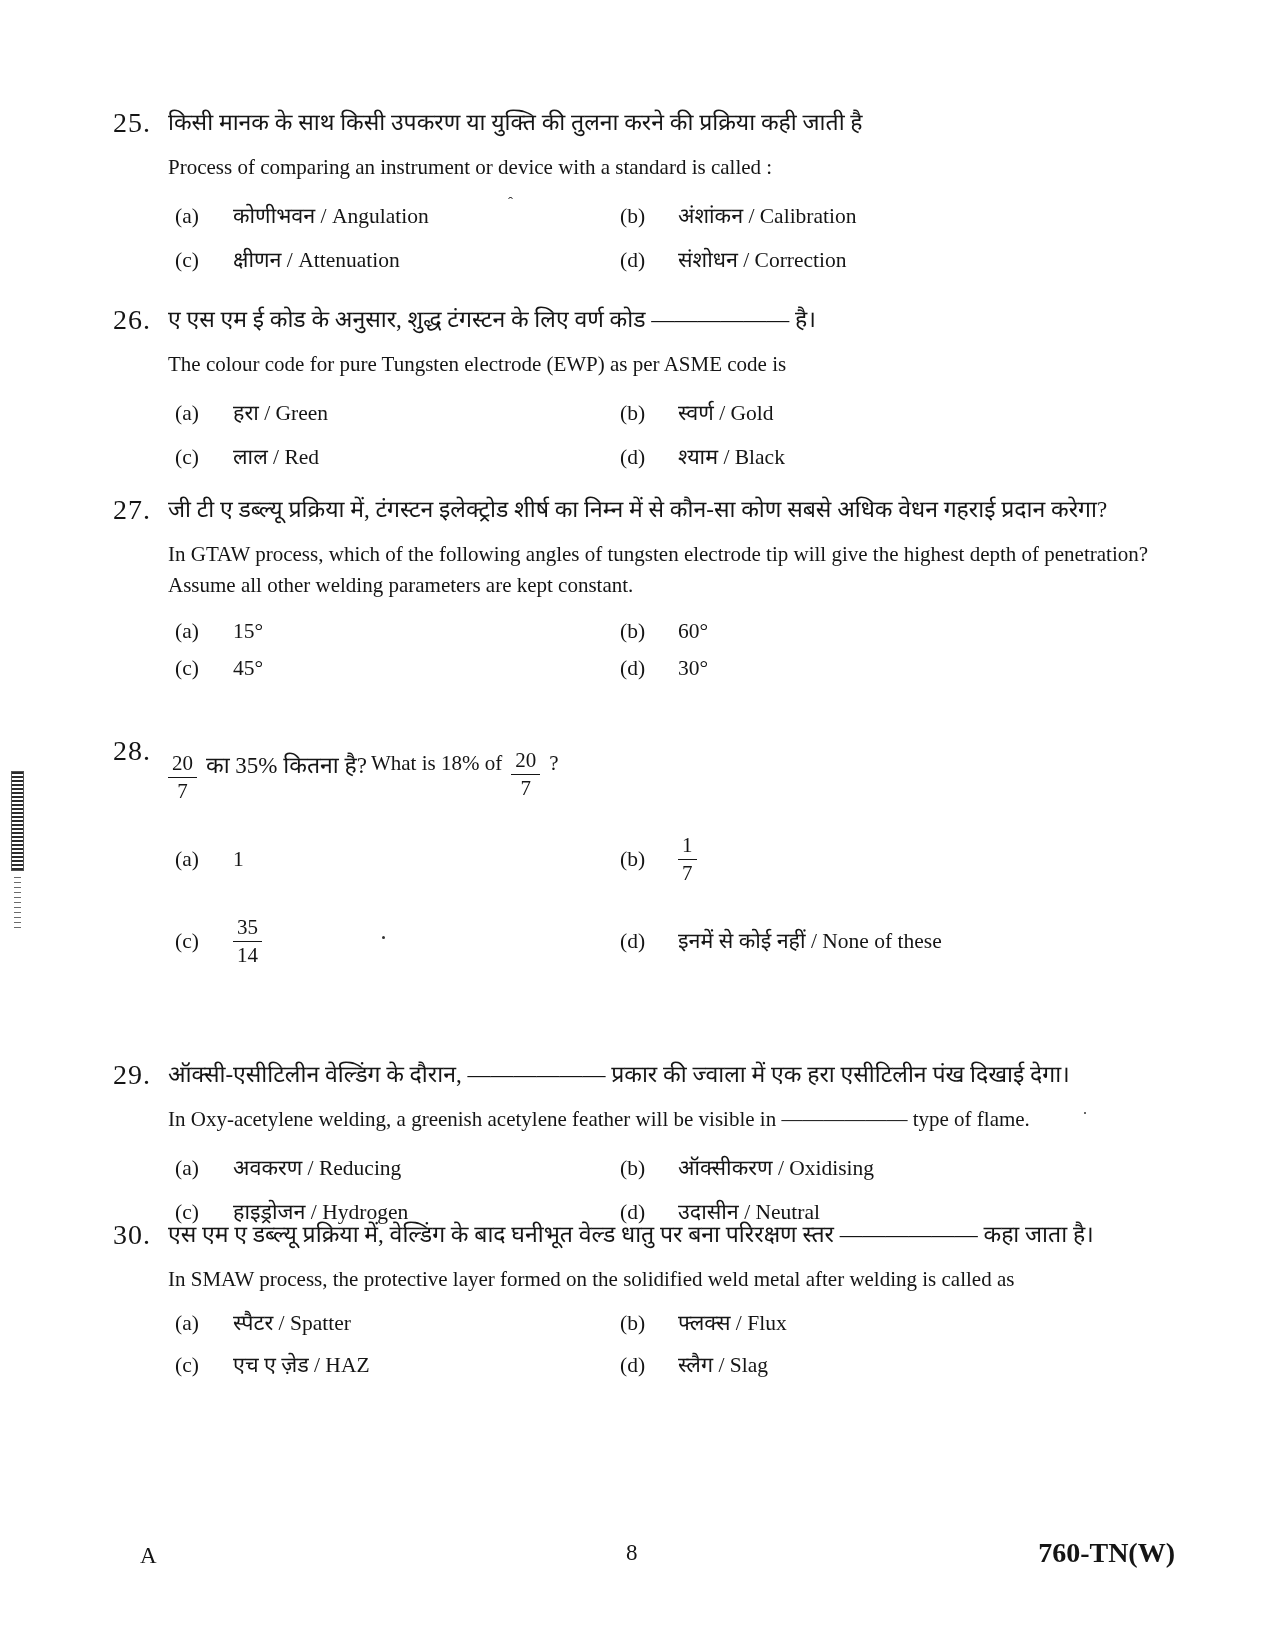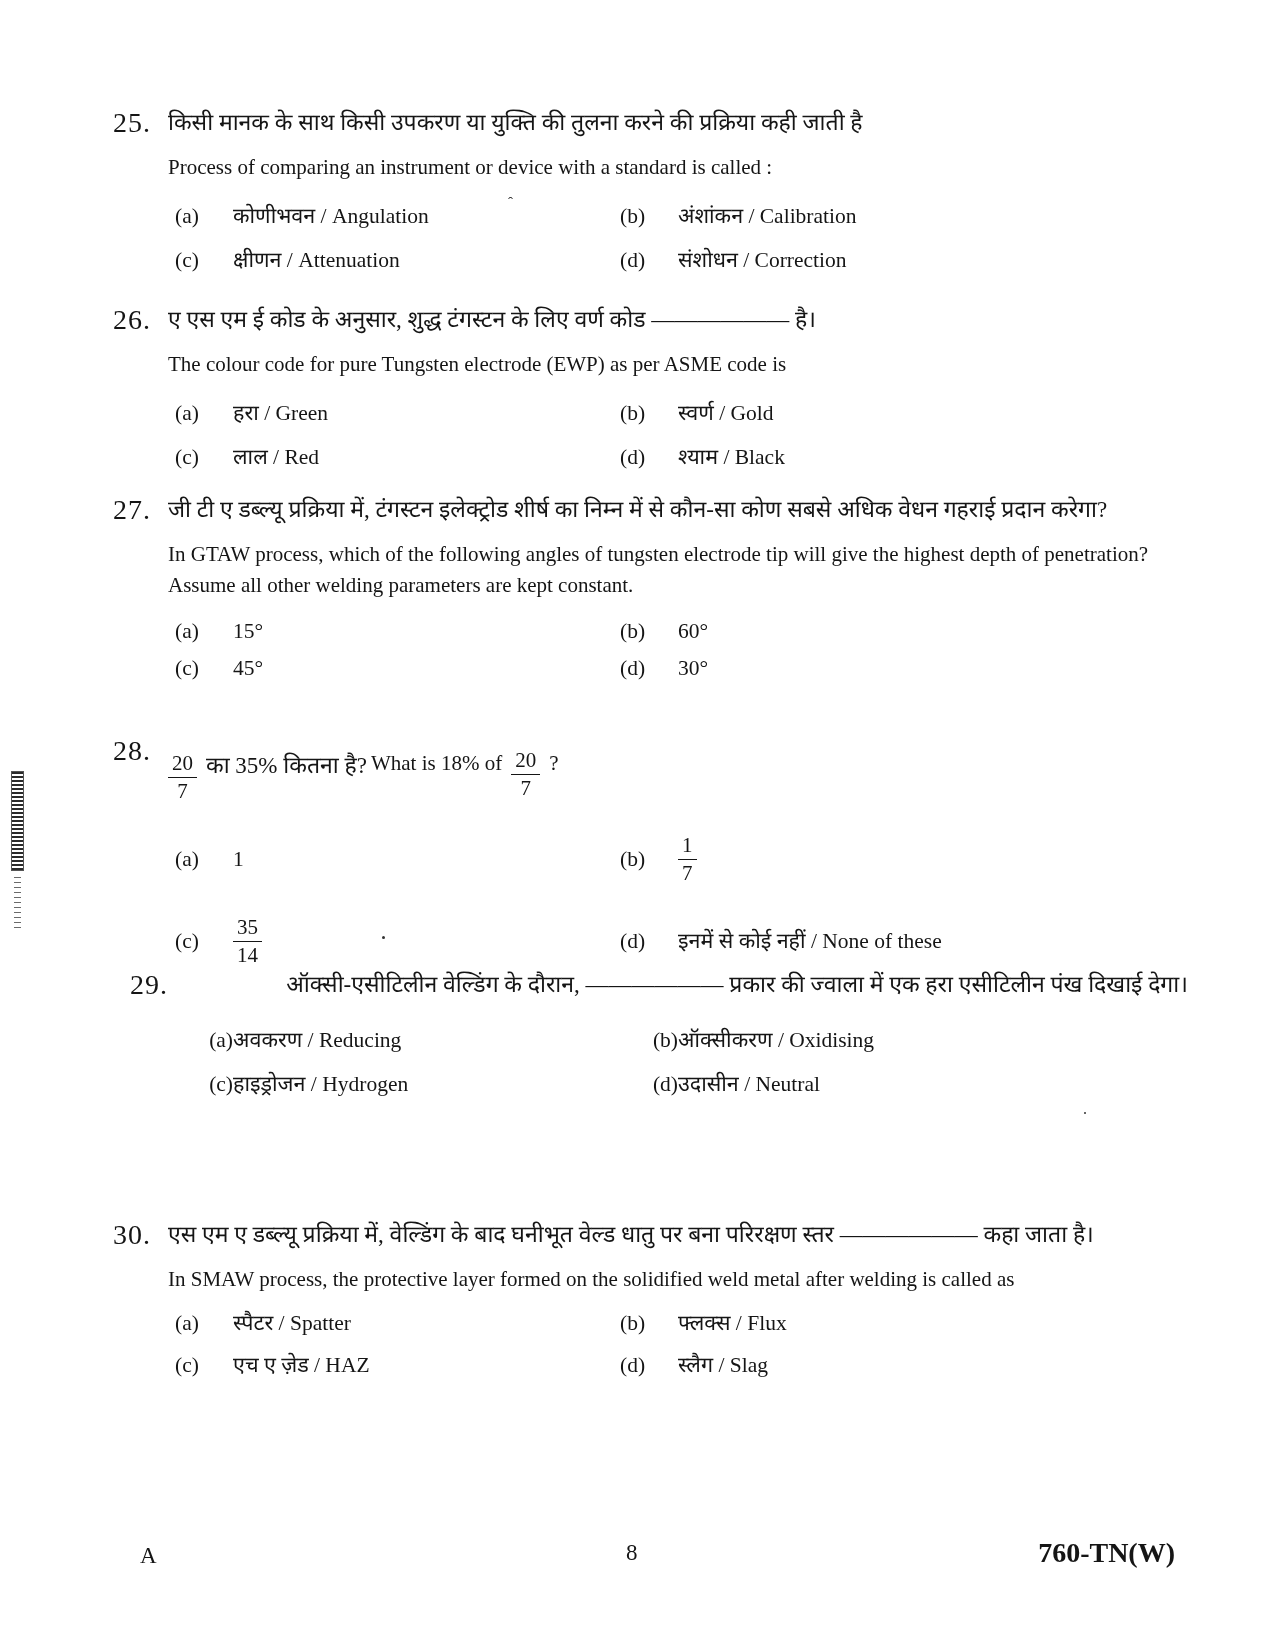--- a/index.html
+++ b/index.html
@@ -201,25 +201,26 @@
           </div>
           <div class="opt">
             <span class="opt-label">(d)</span>
             <span class="opt-text">इनमें से कोई नहीं / None of these</span>
           </div>
         </div>
       </div>
     </div>
   </div>
 
-  <div class="q" style="top:962px;text-align:right;">
+  <div class="q" style="top:1052px;">
     <div class="q-row">
       <div class="q-num">29.</div>
       <div class="q-body">
         <div class="hindi">ऑक्सी-एसीटिलीन वेल्डिंग के दौरान, —————— प्रकार की ज्वाला में एक हरा एसीटिलीन पंख दिखाई देगा।</div>
+        <div class="english">In Oxy-acetylene welding, a greenish acetylene feather will be visible in —————— type of flame.</div>
         <div class="options">
           <div class="opt">
             <span class="opt-label">(a)</span>
             <span class="opt-text">अवकरण / Reducing</span>
           </div>
           <div class="opt">
             <span class="opt-label">(b)</span>
             <span class="opt-text">ऑक्सीकरण  / Oxidising</span>
           </div>
           <div class="opt">

